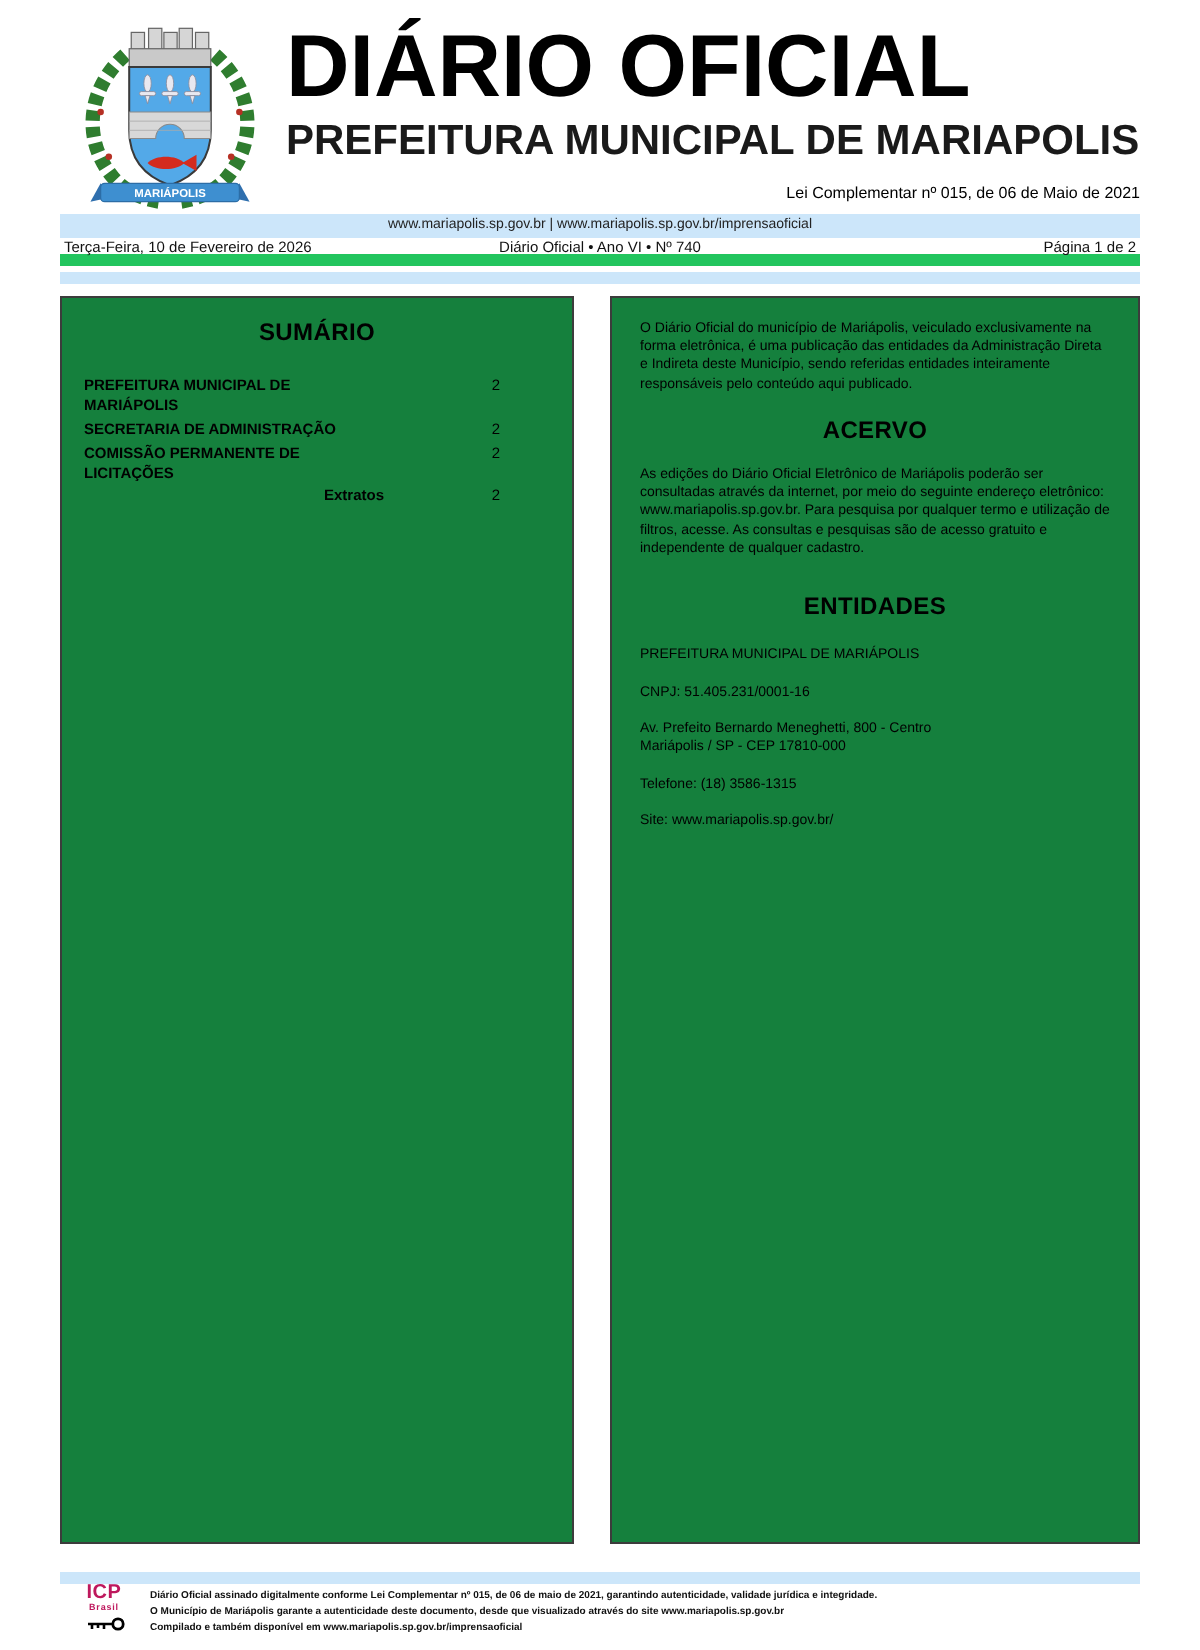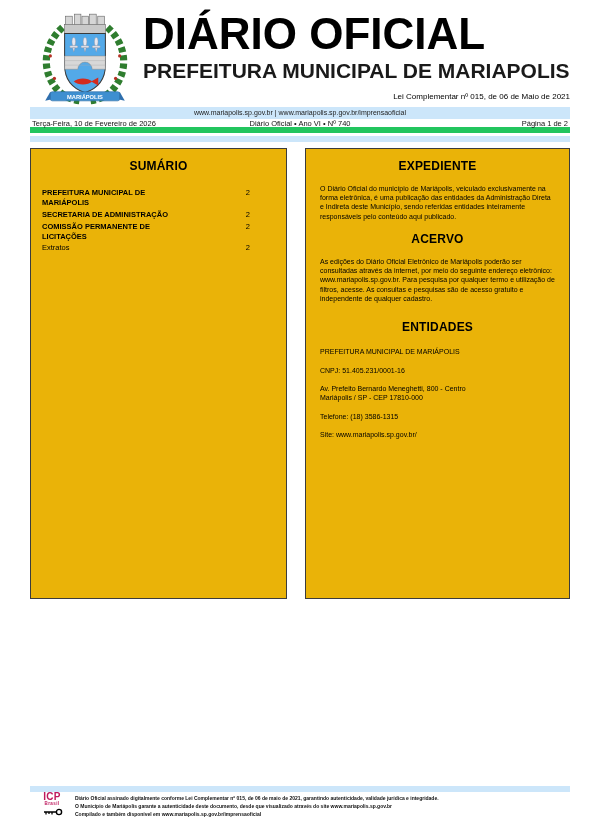--- a/index.html
+++ b/index.html
@@ -20,30 +20,30 @@
   .date-row { position:absolute; left:30px; top:119px; width:540px; height:14px;
               border-bottom:6px solid #22c55e; display:flex; align-items:center;
               font-size:7.5px; color:#111; }
   .date-row .cell-left  { flex:1; text-align:left;  padding-left:2px; }
   .date-row .cell-mid   { flex:1; text-align:center; }
   .date-row .cell-right { flex:1; text-align:right; padding-right:2px; }
   .bar-2 { top:136px; height:6px; }
   .bar-3 { top:786px; height:6px; }
 
   
-  .content-box { position:absolute; top:148px; height:451px; background:#eab308;
+  .content-box { position:absolute; top:148px; height:624px; background:#15803d;
                  border:1px solid #3c3c3c; }
   .box-summary    { left:30px;  width:257px; }
   .box-expediente { left:305px; width:265px; padding:0 14px; }
   .box-title { text-align:center; font-size:12px; font-weight:bold; margin-top:10px; letter-spacing:0.2px; }
 
   .summary-items { margin-top:15px; padding-left:11px; padding-right:36px; }
   .summary-row { display:flex; align-items:flex-start; font-size:7.5px; line-height:1.32; margin-bottom:2px; }
   .summary-row .lbl { width:150px; font-weight:bold; }
-  .summary-row.plain .lbl { font-weight:normal; }
+  .summary-row.plain .lbl { font-weight:bold;text-align:right; }
   .summary-row .pg { margin-left:auto; font-weight:normal; }
 
   .para { font-size:7px; line-height:1.32; margin-top:11px; color:#000; }
   .sec-title-2 { margin-top:11px; }
   .sec-title-3 { margin-top:17px; }
   .ent-line { font-size:7px; line-height:1.35; margin-top:9px; }
   .ent-name { margin-top:13px; }
 
   
   .icp-logo { position:absolute; left:37px; top:792px; width:30px; text-align:center; color:#be185d; }
@@ -144,21 +144,20 @@
         <span class="pg">2</span>
       </div>
       <div class="summary-row plain">
         <span class="lbl">Extratos</span>
         <span class="pg">2</span>
       </div>
     </div>
   </div>
 
   <div class="content-box box-expediente">
-    <div class="box-title">EXPEDIENTE</div>
     <div class="para">O Diário Oficial do município de Mariápolis, veiculado exclusivamente na forma eletrônica, é uma publicação das entidades da Administração Direta e Indireta deste Município, sendo referidas entidades inteiramente responsáveis pelo conteúdo aqui publicado.</div>
 
     <div class="box-title sec-title-2">ACERVO</div>
     <div class="para">As edições do Diário Oficial Eletrônico de Mariápolis poderão ser consultadas através da internet, por meio do seguinte endereço eletrônico: www.mariapolis.sp.gov.br. Para pesquisa por qualquer termo e utilização de filtros, acesse. As consultas e pesquisas são de acesso gratuito e independente de qualquer cadastro.</div>
 
     <div class="box-title sec-title-3">ENTIDADES</div>
     <div class="ent-line ent-name">PREFEITURA MUNICIPAL DE MARIÁPOLIS</div>
     <div class="ent-line">CNPJ: 51.405.231/0001-16</div>
     <div class="ent-line">
       <div>Av. Prefeito Bernardo Meneghetti, 800 - Centro</div>

